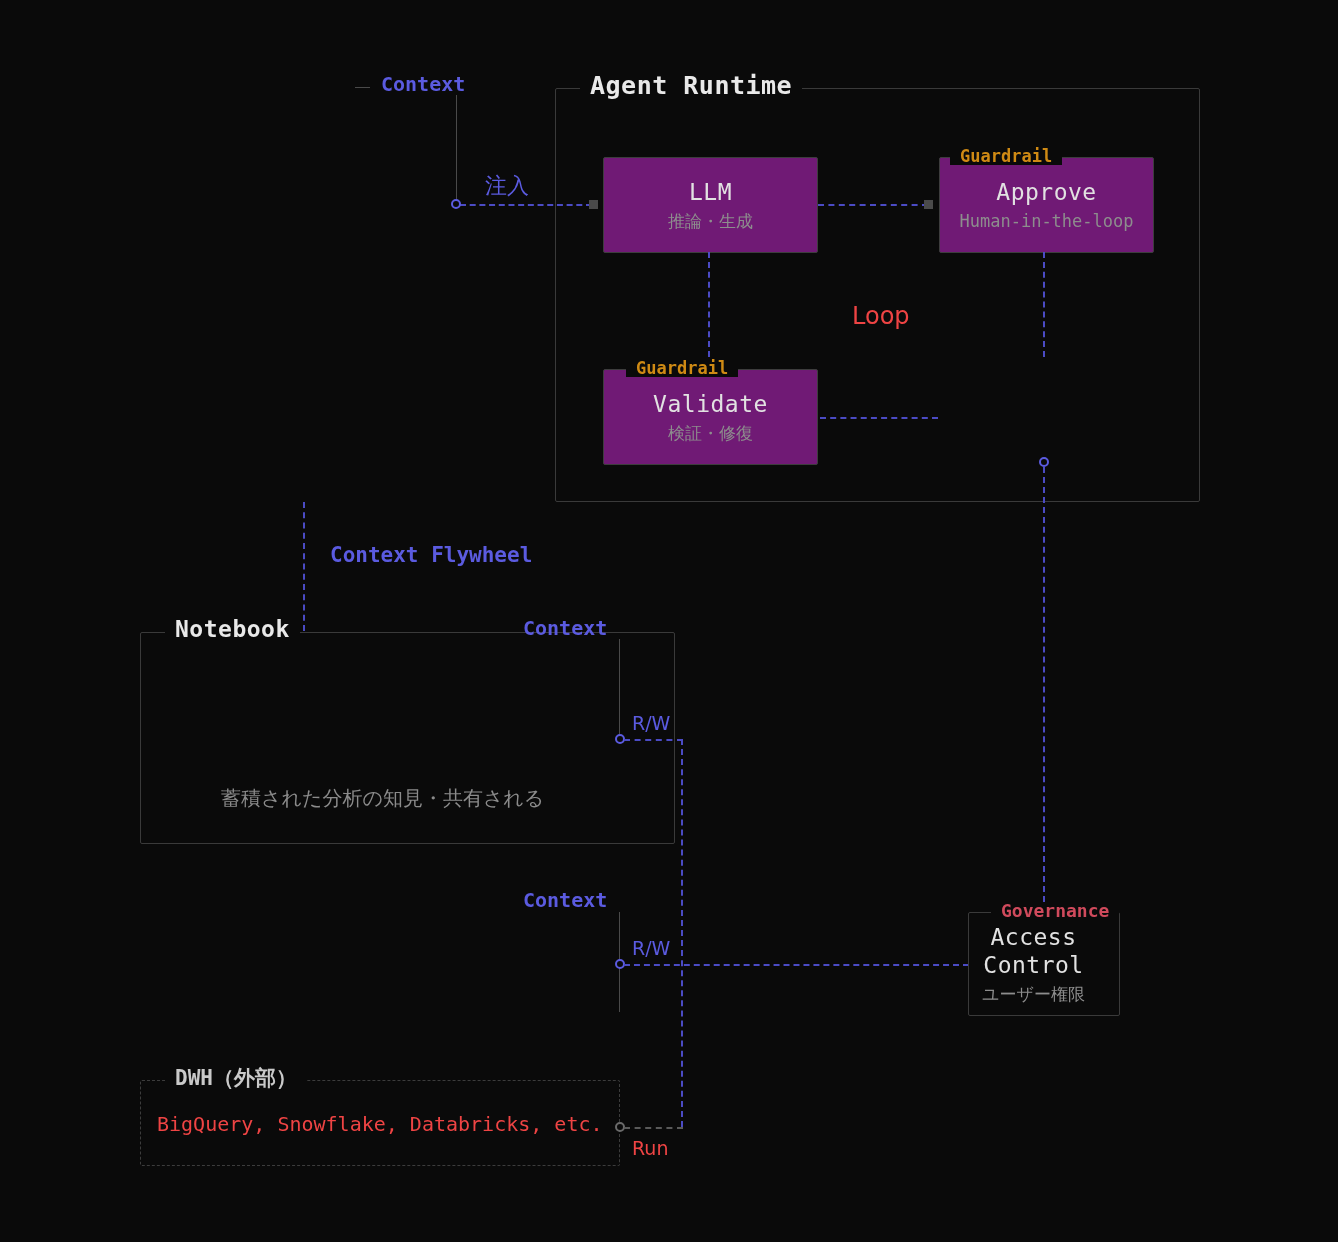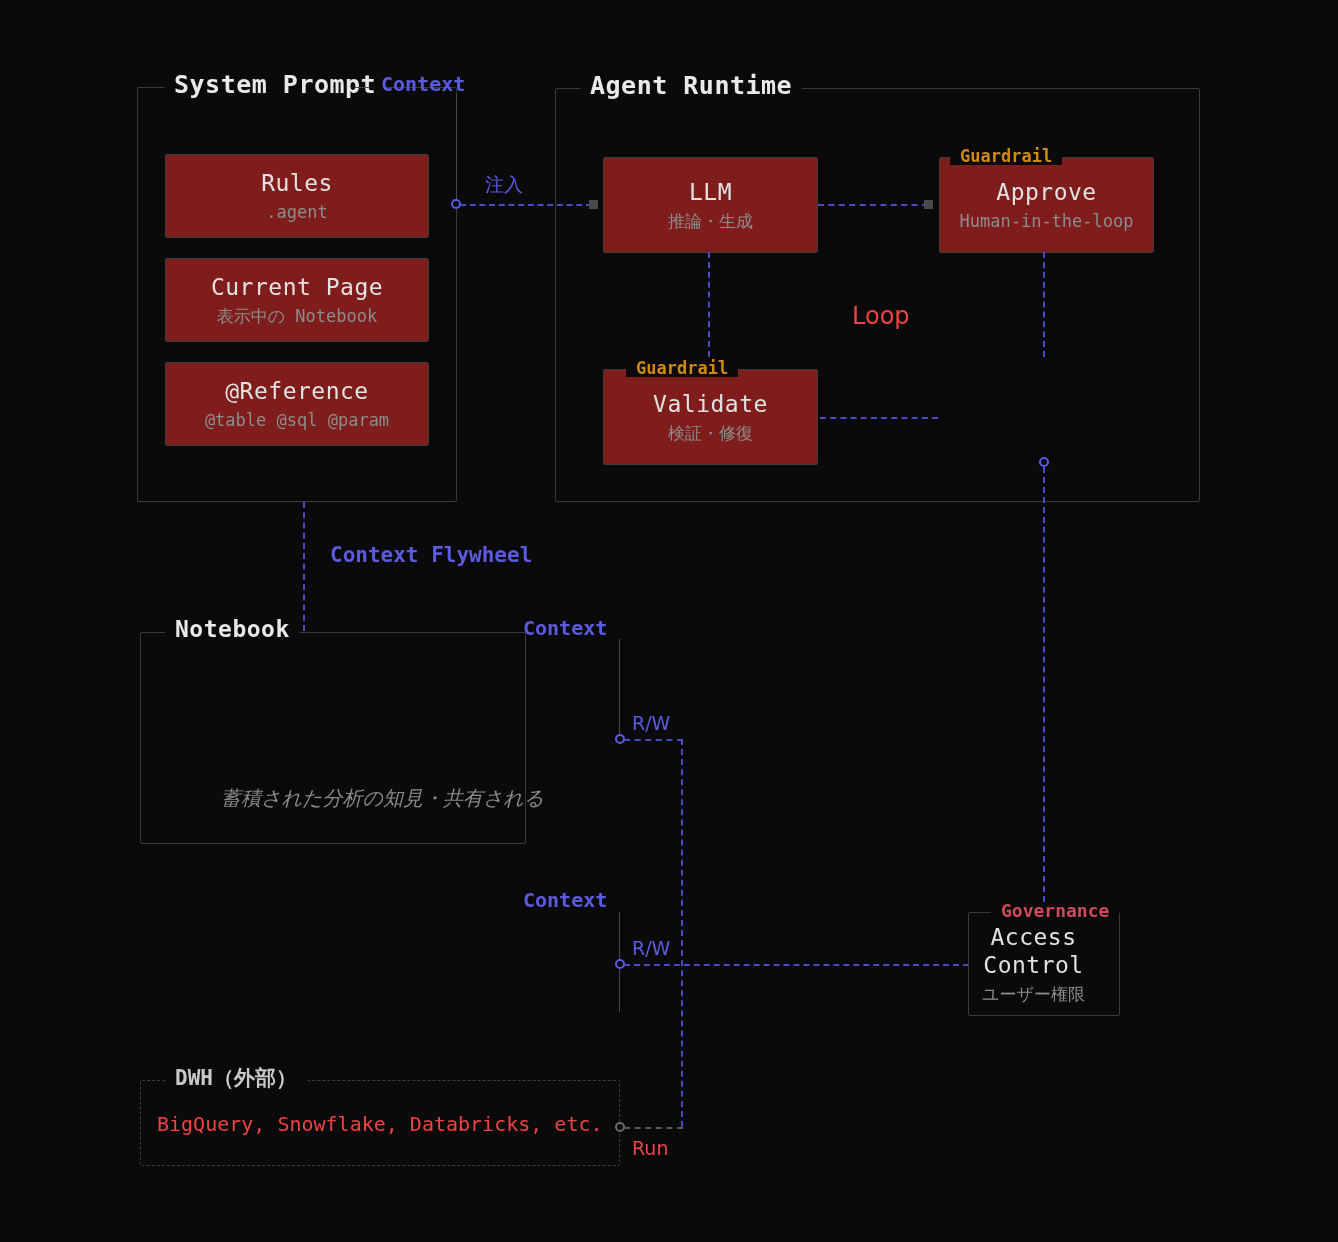--- a/index.html
+++ b/index.html
@@ -42,21 +42,21 @@
   .legend.mid   { font-size: 23px; top: -15px; color: #e9e9e9; letter-spacing: .5px; }
   .legend.small { font-size: 17px; top: -11px; }
   .legend.orange { color: #cf8a14; }
   .legend.red    { color: #d04a5c; }
 
   
   .node {
     position: absolute;
     box-sizing: border-box;
     border: 1px solid #3d3d3d;
-    background: #7f1d1d;
+    background: #701a75;
     display: flex;
     flex-direction: column;
     align-items: center;
     justify-content: center;
     border-radius: 2px;
   }
   .node .title {
     font-size: 23px;
     color: #e2e2e2;
     line-height: 1.25;
@@ -121,38 +121,20 @@
     position: absolute;
     width: 9px; height: 9px;
     background: #4a4a4a;
   }
 </style>
 </head>
 <body>
 
 <div id="stage">
 
-  <div class="frame" style="left:137px; top:87px; width:320px; height:415px;">
-    <div class="legend big" style="left:26px;">System Prompt</div>
-
-    <div class="node" style="left:27px; top:66px; width:264px; height:84px;">
-      <div class="title">Rules</div>
-      <div class="sub">.agent</div>
-    </div>
-
-    <div class="node" style="left:27px; top:170px; width:264px; height:84px;">
-      <div class="title">Current Page</div>
-      <div class="sub">表示中の Notebook</div>
-    </div>
-
-    <div class="node" style="left:27px; top:274px; width:264px; height:84px;">
-      <div class="title">@Reference</div>
-      <div class="sub">@table @sql @param</div>
-    </div>
-  </div>
 
   <div class="rail" style="left:355px; top:87px; width:15px; height:1px;"></div>
   <div class="label accent" style="left:381px; top:74px; font-size:20px; font-weight:bold;">Context</div>
   <div class="rail" style="left:456px; top:95px; width:1px; height:110px;"></div>
 
   <div class="frame" style="left:555px; top:88px; width:645px; height:414px;">
     <div class="legend big" style="left:24px;">Agent Runtime</div>
 
     <div class="node" style="left:47px; top:68px; width:215px; height:96px;">
       <div class="title">LLM</div>
@@ -168,45 +150,45 @@
     <div class="node" style="left:47px; top:280px; width:215px; height:96px;">
       <div class="legend small orange" style="left:22px; top:-10px;">Guardrail</div>
       <div class="title">Validate</div>
       <div class="sub">検証・修復</div>
     </div>
 
 
     <div class="label dim" style="left:296px; top:215px; font-size:24px; font-family:'DejaVu Sans','Liberation Sans',sans-serif;">Loop</div>
   </div>
 
-  <div class="label accent" style="left:485px; top:175px; font-size:19px; font-family:'DejaVu Sans','Liberation Sans',sans-serif;text-align:center;">注入</div>
+  <div class="label accent" style="left:485px; top:175px; font-size:22px; font-family:'DejaVu Sans','Liberation Sans',sans-serif;text-align:center;">注入</div>
   <div class="hline" style="left:460px; top:204px; width:132px;"></div>
   <div class="dot" style="left:451px; top:199px;"></div>
   <div class="sq" style="left:589px; top:200px;"></div>
 
   <div class="hline" style="left:818px; top:204px; width:110px;"></div>
   <div class="sq" style="left:924px; top:200px;"></div>
 
   <div class="vline" style="left:708px; top:252px; height:105px;"></div>
 
   <div class="vline" style="left:1043px; top:252px; height:105px;"></div>
 
   <div class="hline" style="left:820px; top:417px; width:118px;"></div>
 
   <div class="dot" style="left:1039px; top:457px;"></div>
   <div class="vline" style="left:1043px; top:467px; height:435px;"></div>
 
   <div class="vline" style="left:303px; top:502px; height:129px;"></div>
   <div class="label accent" style="left:330px; top:545px; font-size:21px; font-weight:bold;">Context Flywheel</div>
 
-  <div class="frame" style="left:140px; top:632px; width:386px; height:212px;">
+  <div class="frame" style="left:140px; top:632px; width:535px; height:212px;">
     <div class="legend mid" style="left:24px;">Notebook</div>
 
 
-    <div class="label muted" style="left:80px; top:155px; font-size:20px;font-style:italic;">蓄積された分析の知見・共有される</div>
+    <div class="label muted" style="left:80px; top:155px; font-size:20px;">蓄積された分析の知見・共有される</div>
   </div>
   <div class="label accent" style="left:523px; top:618px; font-size:20px; font-weight:bold;">Context</div>
   <div class="rail" style="left:619px; top:639px; width:1px; height:100px;"></div>
 
   <div class="label accent" style="left:632px; top:714px; font-size:19px; font-family:'DejaVu Sans','Liberation Sans',sans-serif;">R/W</div>
   <div class="dot" style="left:615px; top:734px;"></div>
   <div class="hline" style="left:624px; top:739px; width:59px;"></div>
   <div class="vline" style="left:681px; top:739px; height:388px;"></div>
 
   <div class="label accent" style="left:523px; top:890px; font-size:20px; font-weight:bold;">Context</div>

